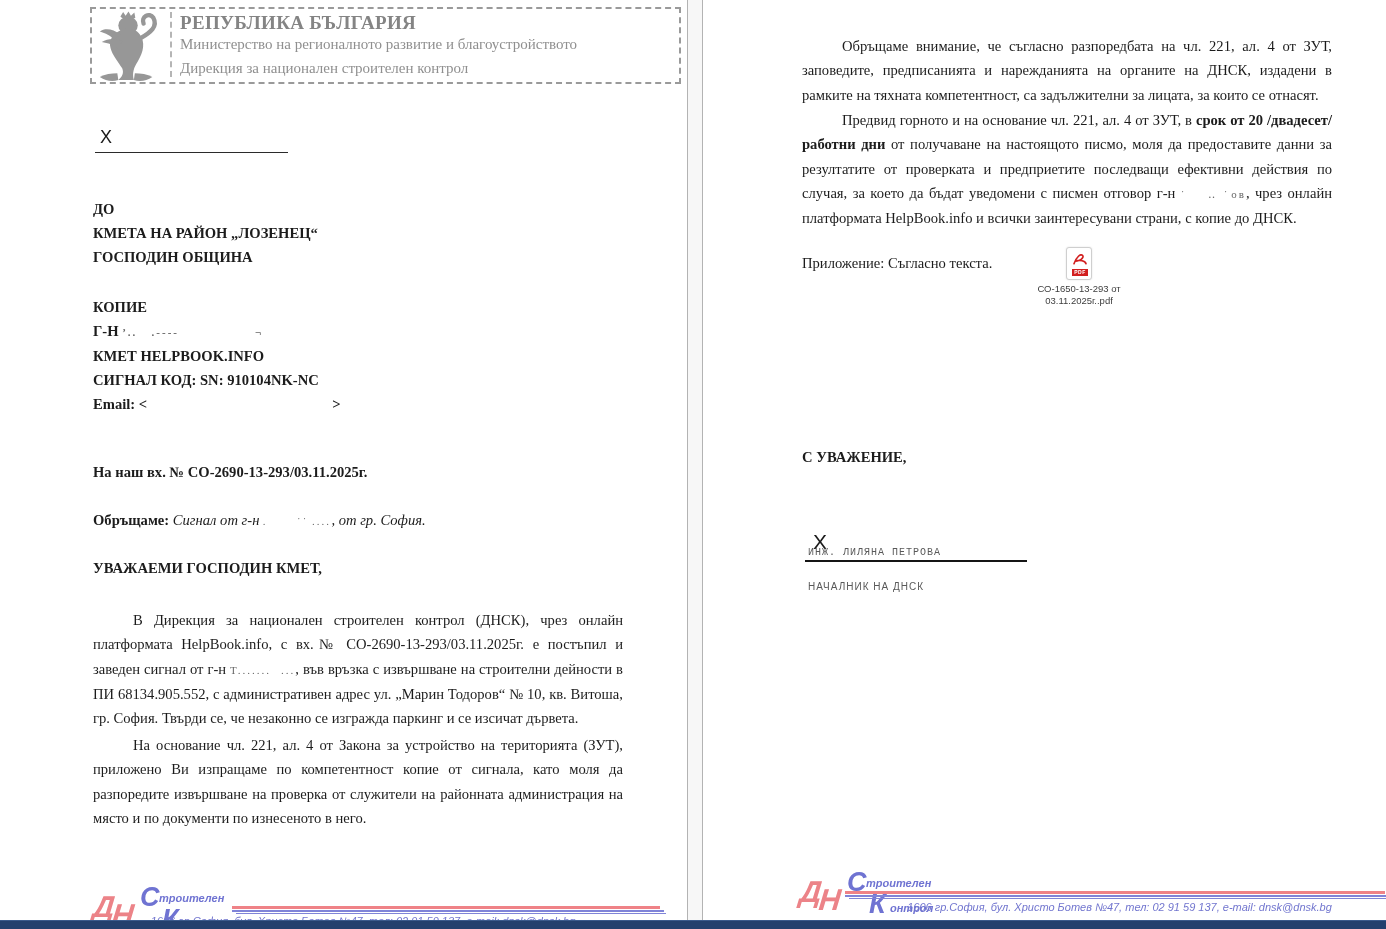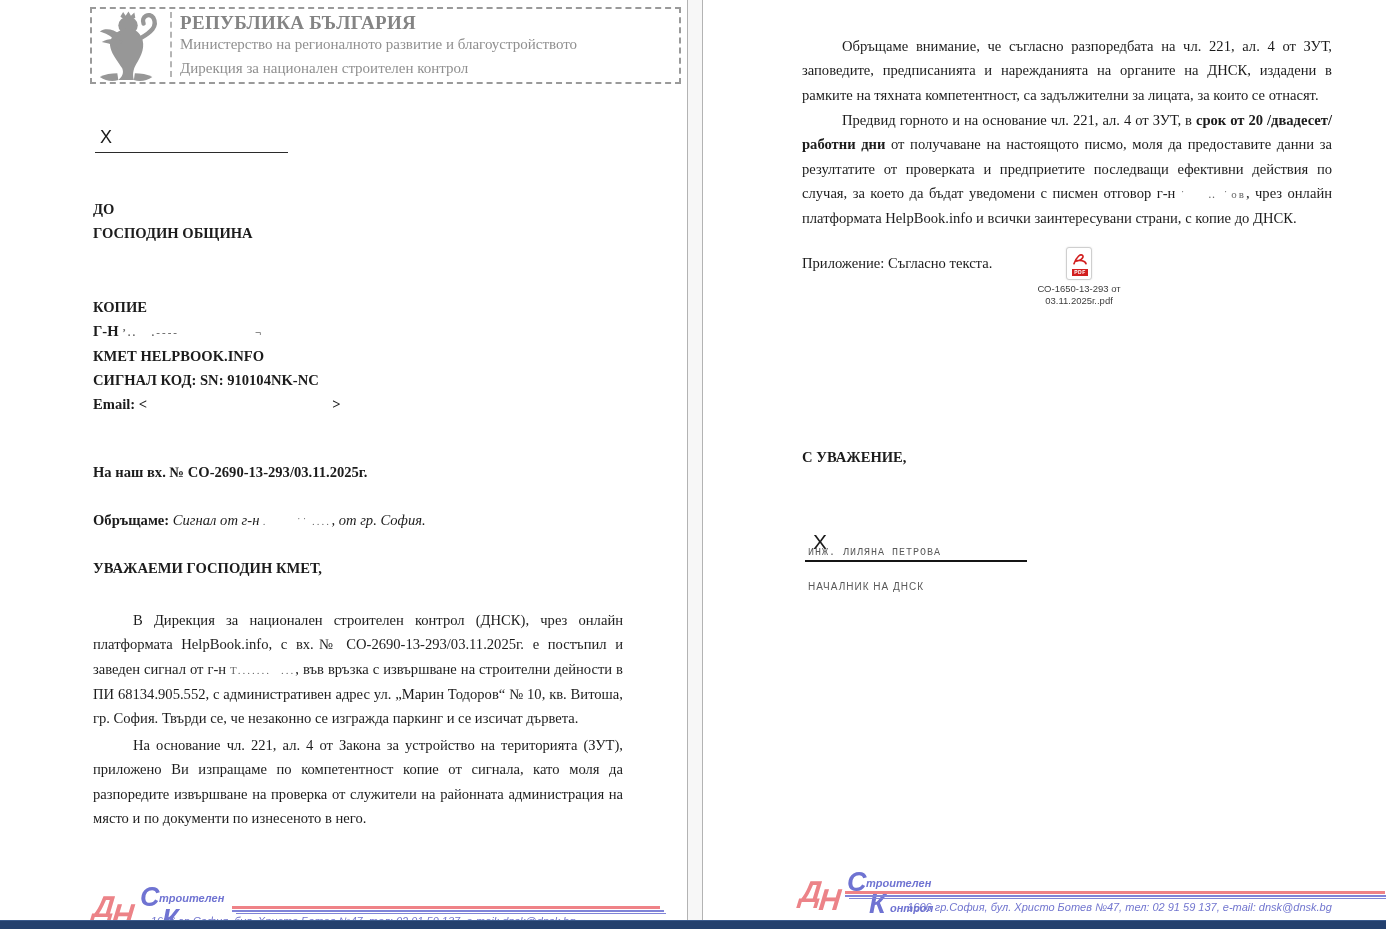--- a/index.html
+++ b/index.html
@@ -98,20 +98,21 @@
     <div class="hdr-republic">РЕПУБЛИКА БЪЛГАРИЯ</div>
     <div class="hdr-ministry">Министерство на регионалното развитие и благоустройството</div>
     <div class="hdr-directorate">Дирекция за национален строителен контрол</div>
   </div>
 
   <div class="sig-x-left">X</div>
   <div class="sig-line-left"></div>
 
   <div class="addr-block">
     <div>ДО</div>
+    <div>КМЕТА НА РАЙОН „ЛОЗЕНЕЦ“</div>
     <div>ГОСПОДИН ОБЩИНА</div>
   </div>
 
   <div class="copy-block">
     <div>КОПИЕ</div>
     <div><span>Г-Н</span> <span class="redacted">’..   .----                ¬</span></div>
     <div>КМЕТ HELPBOOK.INFO</div>
     <div>СИГНАЛ КОД: SN: 910104NK-NC</div>
     <div><span>Email:</span> <span>&lt;</span><span class="gap-email"></span><span>&gt;</span></div>
   </div>

